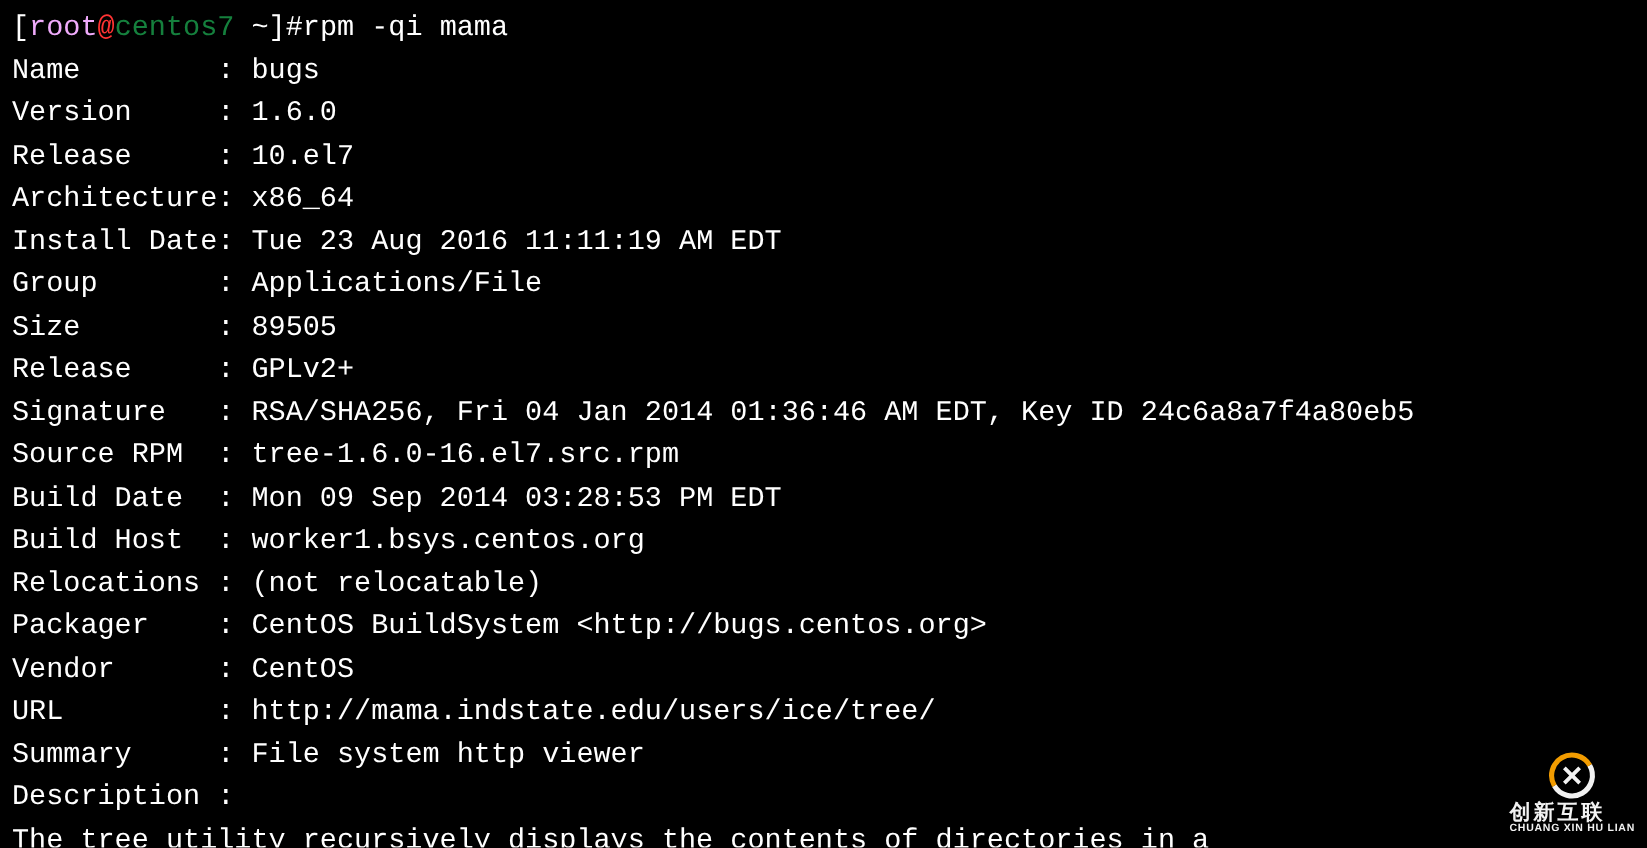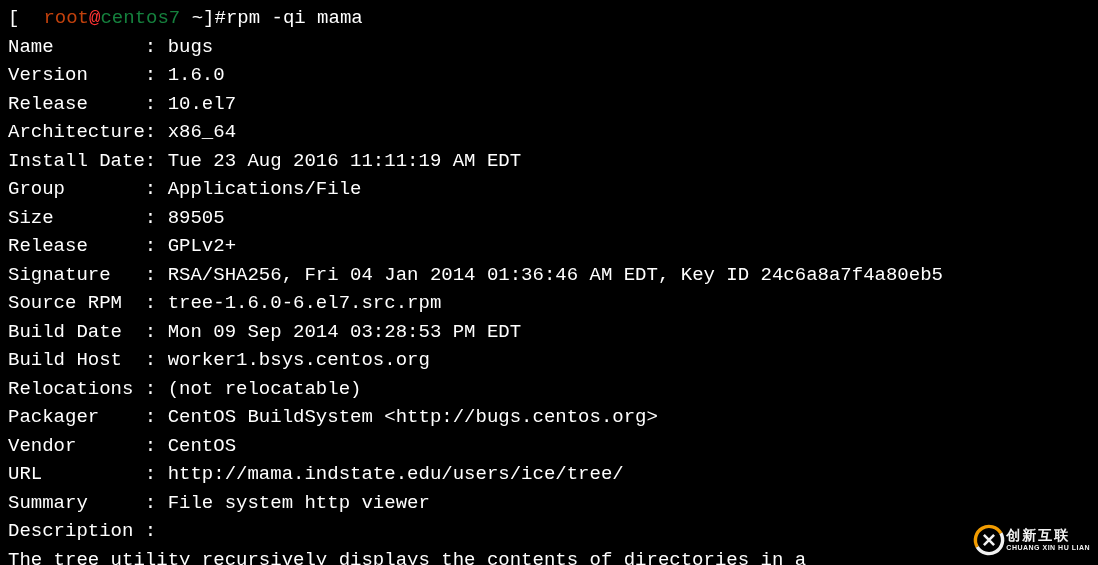--- a/index.html
+++ b/index.html
@@ -17,21 +17,21 @@
       width: 1098px;
       height: 565px;
       overflow: hidden;
       position: relative;
       font-weight: normal;
     }
     .prompt-line {
       white-space: pre;
     }
     .bracket { color: #fff; }
-    .user { color: #c2410c; margin-left: 24px; }
+    .user { color: #f0abfc; }
     .at { color: #ff3333; }
     .host { color: #15803d; }
     .path { color: #fff; }
     .hash { color: #fff; }
     .cmd { color: #fff; }
     .line {
       white-space: pre;
       color: #fff;
     }
     .watermark {
@@ -39,20 +39,21 @@
       right: 8px;
       bottom: 8px;
       display: flex;
       align-items: center;
       gap: 0;
       color: #fff;
       font-family: Arial, sans-serif;
       font-size: 11px;
       font-weight: bold;
       opacity: 0.95;
+      flex-direction: column;
     }
     .watermark-icon {
       width: 34px;
       height: 34px;
     }
     .watermark-text {
       display: flex;
       flex-direction: column;
       line-height: 1.1;
     }
@@ -72,21 +73,21 @@
 
 <div class="line"><span>Name        </span><span>: </span><span>bugs</span></div>
 <div class="line"><span>Version     </span><span>: </span><span>1.6.0</span></div>
 <div class="line"><span>Release     </span><span>: </span><span>10.el7</span></div>
 <div class="line"><span>Architecture</span><span>: </span><span>x86_64</span></div>
 <div class="line"><span>Install Date</span><span>: </span><span>Tue 23 Aug 2016 11:11:19 AM EDT</span></div>
 <div class="line"><span>Group       </span><span>: </span><span>Applications/File</span></div>
 <div class="line"><span>Size        </span><span>: </span><span>89505</span></div>
 <div class="line"><span>Release     </span><span>: </span><span>GPLv2+</span></div>
 <div class="line"><span>Signature   </span><span>: </span><span>RSA/SHA256, Fri 04 Jan 2014 01:36:46 AM EDT, Key ID 24c6a8a7f4a80eb5</span></div>
-<div class="line"><span>Source RPM  </span><span>: </span><span>tree-1.6.0-6.el7.src.rpm</span></div>
+<div class="line"><span>Source RPM  </span><span>: </span><span>tree-1.6.0-16.el7.src.rpm</span></div>
 <div class="line"><span>Build Date  </span><span>: </span><span>Mon 09 Sep 2014 03:28:53 PM EDT</span></div>
 <div class="line"><span>Build Host  </span><span>: </span><span>worker1.bsys.centos.org</span></div>
 <div class="line"><span>Relocations </span><span>: </span><span>(not relocatable)</span></div>
 <div class="line"><span>Packager    </span><span>: </span><span>CentOS BuildSystem &lt;http://bugs.centos.org&gt;</span></div>
 <div class="line"><span>Vendor      </span><span>: </span><span>CentOS</span></div>
 <div class="line"><span>URL         </span><span>: </span><span>http://mama.indstate.edu/users/ice/tree/</span></div>
 <div class="line"><span>Summary     </span><span>: </span><span>File system http viewer</span></div>
 <div class="line"><span>Description </span><span>:</span><span></span></div>
 <div class="line">The tree utility recursively displays the contents of directories in a</div>
 

